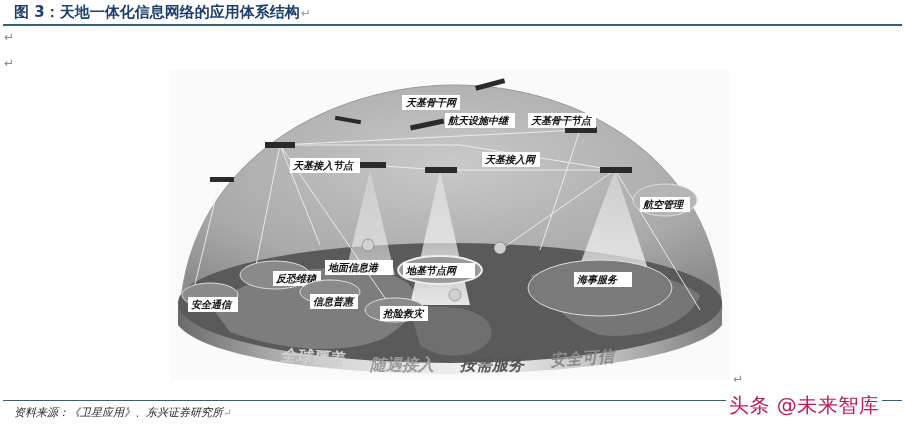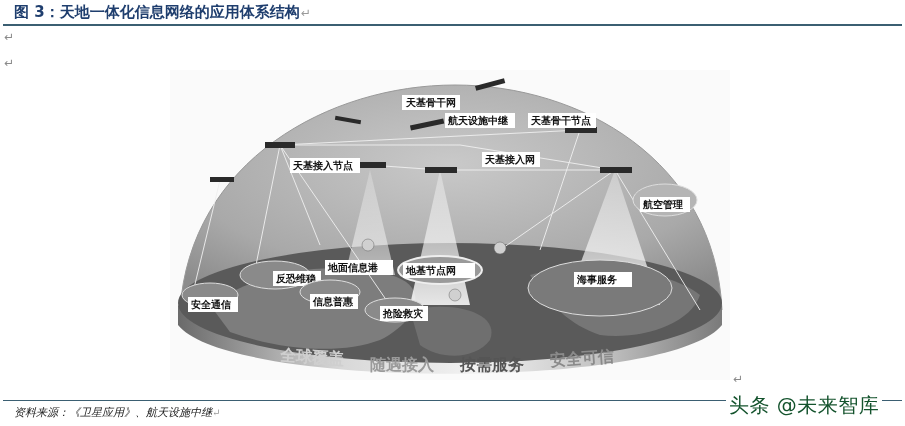--- a/index.html
+++ b/index.html
@@ -1,25 +1,25 @@
 <!DOCTYPE html>
 <html><head>
 <meta charset="utf-8">
 <style>
   html,body{margin:0;padding:0;background:#ffffff;}
   body{width:905px;height:426px;position:relative;overflow:hidden;font-family:"DejaVu Sans","Liberation Sans",sans-serif;}
   .title{position:absolute;left:14px;top:3px;font-size:15px;font-weight:bold;color:#1f3e6e;letter-spacing:0px;white-space:nowrap;}
   .title .ret{color:#9a9a9a;font-weight:normal;font-size:12px;margin-left:1px;}
   .rule-top{position:absolute;left:3px;right:3px;top:24px;height:2px;background:#3b5f72;}
   .para-mark{position:absolute;left:4px;font-size:12px;color:#8a8a8a;}
-  .figure{position:absolute;left:170px;top:70px;width:560px;height:310px;}
+  .figure{position:absolute;left:170px;top:70px;width:560px;height:310px;font-style:italic;}
   .rule-bottom{position:absolute;left:3px;right:3px;top:400px;height:1px;background:#3b5f72;}
   .source{position:absolute;left:14px;top:405px;font-family:"DejaVu Serif","Liberation Serif",serif;font-style:italic;font-size:11px;color:#222;white-space:nowrap;}
   .source .ret{color:#9a9a9a;font-style:normal;font-size:10px;}
-  .watermark{position:absolute;left:726px;top:392px;font-size:20px;color:#14532d;background:#fff;padding:0 3px;white-space:nowrap;letter-spacing:0.5px;}
+  .watermark{position:absolute;left:726px;top:392px;font-size:20px;color:#be185d;background:#fff;padding:0 3px;white-space:nowrap;letter-spacing:0.5px;}
   .ret-mark2{position:absolute;left:733px;top:372px;font-size:12px;color:#8a8a8a;}
   .lbl{font-family:"DejaVu Serif","Liberation Serif",serif;font-size:10px;font-weight:bold;fill:#111;}
   .slogan{font-family:"DejaVu Sans","Liberation Sans",sans-serif;font-size:16px;font-weight:bold;}
 </style>
 </head>
 <body>
 
 <div class="title"><span>图 3：天地一体化信息网络的应用体系结构</span><span class="ret">↵</span></div>
 <div class="rule-top"></div>
 <div class="para-mark" style="top:30px">↵</div>
@@ -135,14 +135,14 @@
 
   <text class="slogan" x="110" y="293" fill="#cfcfcf" transform="rotate(4 150 290)">全球覆盖</text>
   <text class="slogan" x="200" y="300" fill="#9a9a9a">随遇接入</text>
   <text class="slogan" x="290" y="300" fill="#555">按需服务</text>
   <text class="slogan" x="380" y="293" fill="#8a8a8a" transform="rotate(-4 420 290)">安全可信</text>
 </svg>
 </div>
 
 <div class="ret-mark2">↵</div>
 <div class="rule-bottom"></div>
-<div class="source"><span>资料来源：《卫星应用》、航天设施中继</span><span class="ret">↵</span></div>
+<div class="source"><span>资料来源：《卫星应用》、东兴证券研究所</span><span class="ret">↵</span></div>
 <div class="watermark">头条 @未来智库</div>
 
 </body></html>

